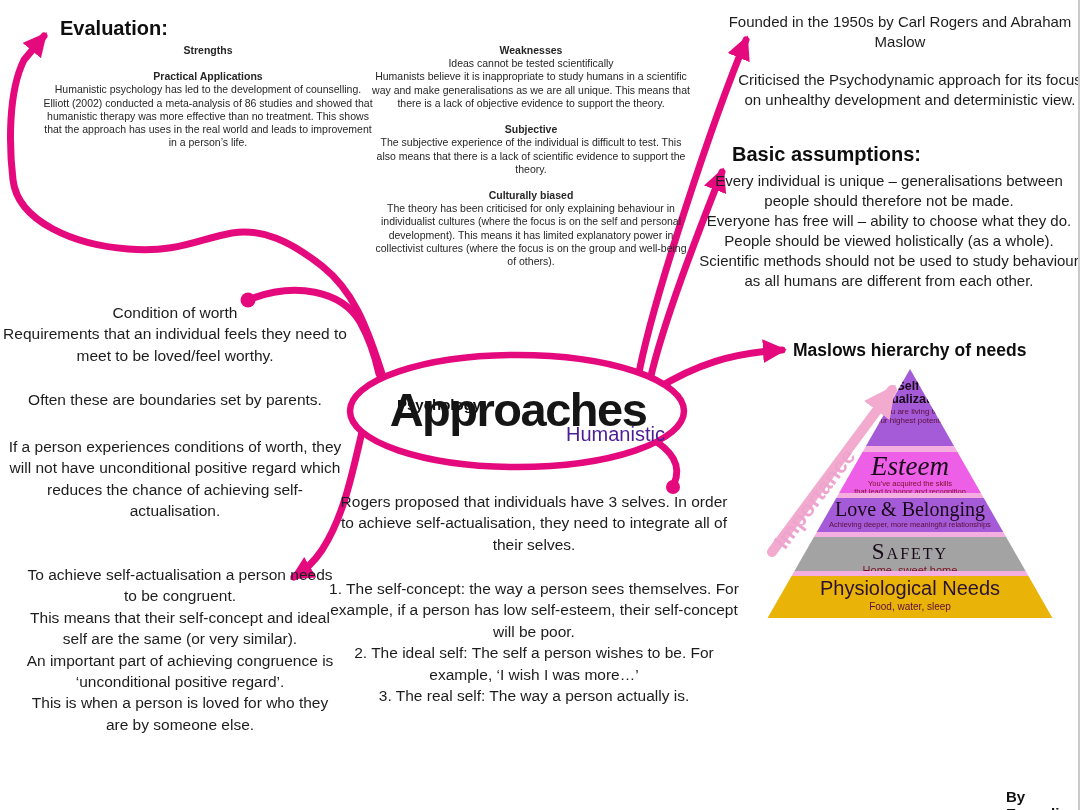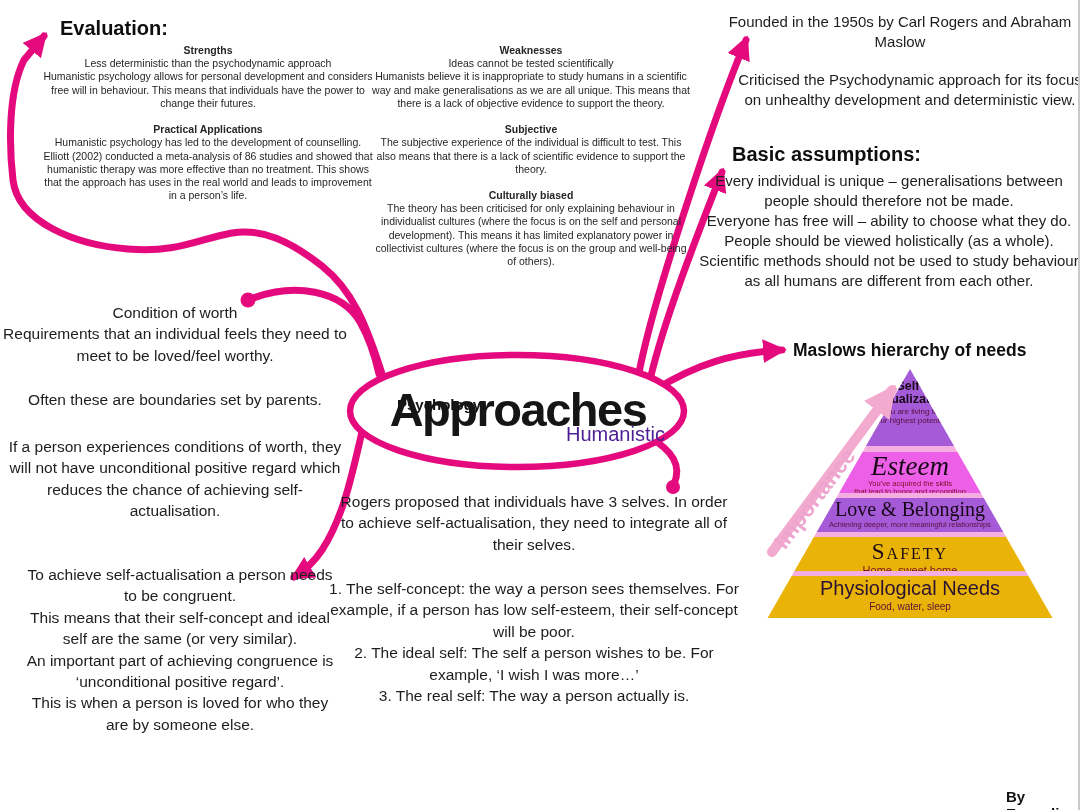--- a/index.html
+++ b/index.html
@@ -28,21 +28,21 @@
   
   .pyramid {
     position:absolute; left:763px; top:369px; width:294px; height:257px; z-index:2;
     clip-path:polygon(50% 0%, 100% 100%, 0% 100%);
     display:flex; flex-direction:column; text-align:center;
   }
   .tier { overflow:hidden; }
   .t1 { height:77px; background:#a55ad8; padding-top:11px; box-sizing:border-box; }
   .t2 { height:41px; background:#ee5fe8; }
   .t3 { height:34px; background:#a55ad8; }
-  .t4 { height:34px; background:#eab308; }
+  .t4 { height:34px; background:#a3a3a3; }
   .t5 { height:42px; background:#eab308; }
   .psep { height:6px; background:#f5aee0; }
   .psep2 { height:5px; background:#f5aee0; }
   .tier-title { color:#170817; }
   .t1 .tier-title { font-size:12.5px; font-weight:bold; line-height:1.05; white-space:pre-line; }
   .t1 .tier-sub { font-size:8px; line-height:1.12; color:#5a0f3a; white-space:pre-line; margin-top:2px; }
   .t2 .tier-title { font-family:"Liberation Serif","DejaVu Serif",serif; font-style:italic; font-size:27px; line-height:1.0; margin-top:1px; }
   .t2 .tier-sub { font-size:7.5px; line-height:1.1; color:#7a1025; white-space:pre-line; }
   .t3 .tier-title { font-family:"Liberation Serif","DejaVu Serif",serif; font-size:20px; line-height:1.1; }
   .t3 .tier-sub { font-size:7.5px; color:#5a0f3a; }
@@ -86,22 +86,20 @@
     <ellipse cx="517" cy="411" rx="167" ry="56" fill="#ffffff" stroke="#e5097e" stroke-width="6.5"></ellipse>
   </svg>
 
   <div class="abs txt node-top" style="left:397px; top:396px;">Psychology</div>
   <div class="abs txt node-main" style="left:368px; top:386px; width:300px;">Approaches</div>
   <div class="abs txt node-sub" style="left:566px; top:423px;">Humanistic</div>
 
   <div class="abs txt heading" style="left:60px; top:17px;">Evaluation:</div>
   <div class="abs txt small-block" style="left:42px; top:44px; width:332px;">
     <div class="small-title">Strengths</div>
-    <div class="prewrap">Less deterministic than the psychodynamic approach
-Humanistic psychology allows for personal development and considers free will in behaviour. This means that individuals have the power to change their futures.</div>
     <div class="small-title small-gap">Practical Applications</div>
     <div class="prewrap">Humanistic psychology has led to the development of counselling. Elliott (2002) conducted a meta-analysis of 86 studies and showed that humanistic therapy was more effective than no treatment. This shows that the approach has uses in the real world and leads to improvement in  a person’s life.</div>
   </div>
 
   <div class="abs txt small-block" style="left:372px; top:44px; width:318px;">
     <div class="small-title">Weaknesses</div>
     <div class="prewrap">Ideas cannot be tested scientifically
 Humanists believe it is inappropriate to study humans in a scientific way and make generalisations as we are all unique. This means that there is a lack of objective evidence to support the theory.</div>
     <div class="small-title small-gap">Subjective</div>
     <div class="prewrap">The subjective experience of the individual is difficult to test. This also means that there is a lack of scientific evidence to support the theory.</div>

